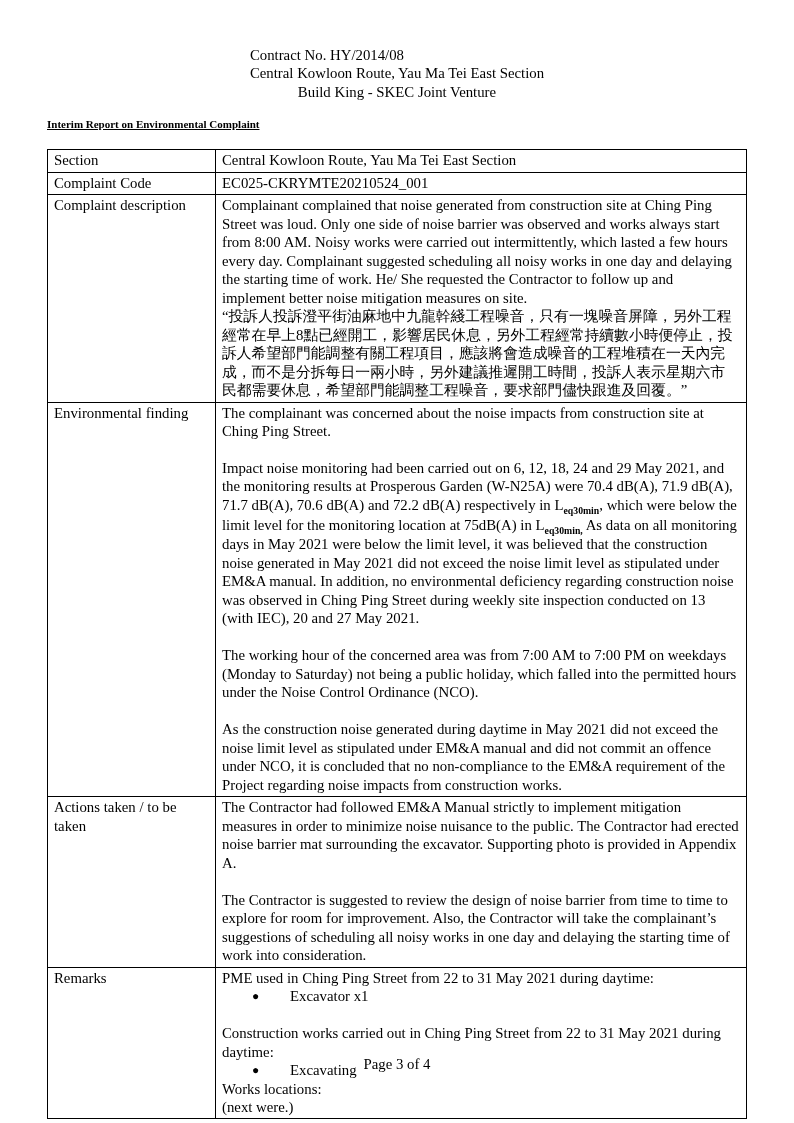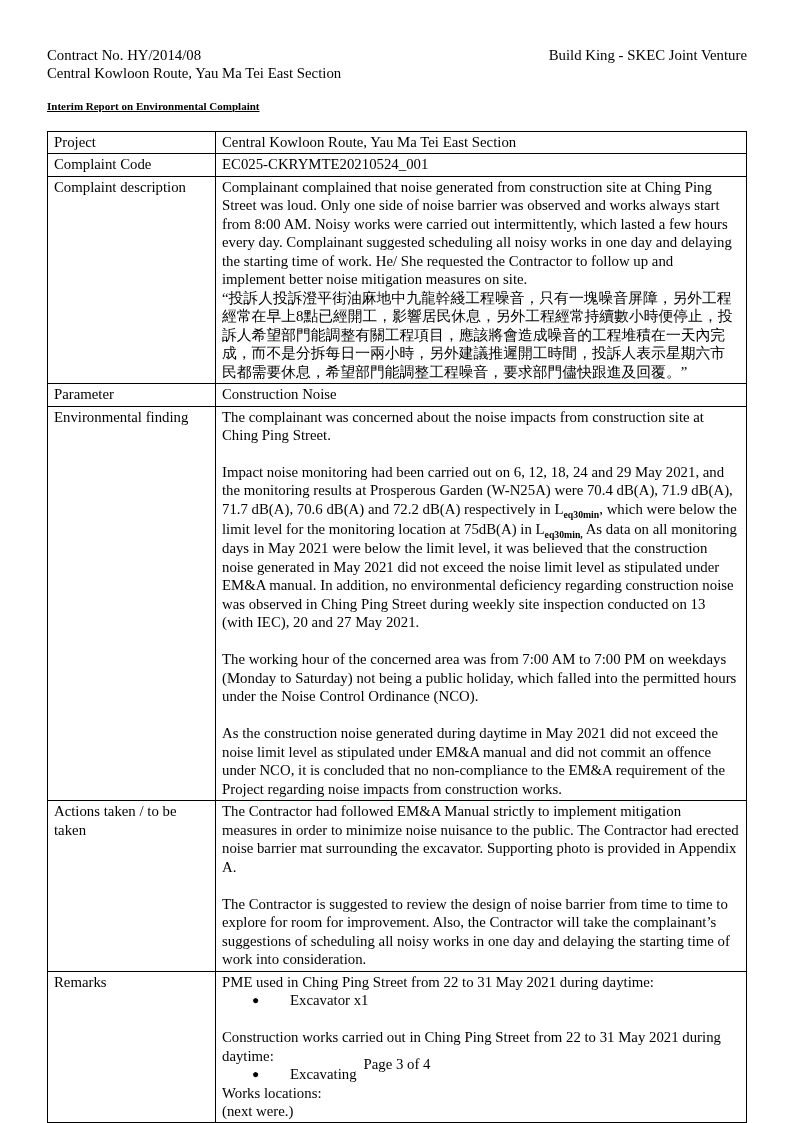--- a/index.html
+++ b/index.html
@@ -11,21 +11,21 @@
     background: #ffffff;
     position: relative;
     font-family: "Liberation Serif", "DejaVu Serif", serif;
     color: #000000;
     font-size: 14.8px;
     line-height: 1.25;
     box-sizing: border-box;
   }
   .content { padding: 46px 47px 0 47px; }
 
-  .doc-header { display: flex; justify-content: space-between; align-items: flex-start; }
+  .doc-header { display: flex; justify-content: space-between; align-items: center; flex-direction: column; }
   .doc-header .left div { white-space: nowrap; }
   .doc-header .right { white-space: nowrap; }
 
   .report-title {
     margin-top: 17px;
     font-weight: bold;
     text-decoration: underline;
     font-size: 11px;
   }
 
@@ -74,42 +74,36 @@
 
     <div class="report-title">Interim Report on Environmental Complaint</div>
 
     <table class="complaint-table">
       <colgroup>
           <col class="col-label">
           <col class="col-value">
         </colgroup>
       <tbody>
         <tr>
-          <td class="label-cell">Project</td>
+          <td class="label-cell">Section</td>
           <td class="value-cell">
               <p class="cell-para"><span>Central Kowloon Route, Yau Ma Tei East Section</span></p>
             </td>
         </tr>
         <tr>
           <td class="label-cell">Complaint Code</td>
           <td class="value-cell">
               <p class="cell-para"><span>EC025-CKRYMTE20210524_001</span></p>
             </td>
         </tr>
         <tr>
           <td class="label-cell">Complaint description</td>
           <td class="value-cell">
               <p class="cell-para"><span>Complainant complained that noise generated from construction site at Ching Ping Street was loud. Only one side of noise barrier was observed and works always start from 8:00 AM. Noisy works were carried out intermittently, which lasted a few hours every day. Complainant suggested scheduling all noisy works in one day and delaying the starting time of work. He/ She requested the Contractor to follow up and implement better noise mitigation measures on site.</span></p>
               <p class="cell-para"><span>“投訴人投訴澄平街油麻地中九龍幹綫工程噪音，只有一塊噪音屏障，另外工程經常在早上8點已經開工，影響居民休息，另外工程經常持續數小時便停止，投訴人希望部門能調整有關工程項目，應該將會造成噪音的工程堆積在一天內完成，而不是分拆每日一兩小時，另外建議推遲開工時間，投訴人表示星期六市民都需要休息，希望部門能調整工程噪音，要求部門儘快跟進及回覆。”</span></p>
-            </td>
-        </tr>
-        <tr>
-          <td class="label-cell">Parameter</td>
-          <td class="value-cell">
-              <p class="cell-para"><span>Construction Noise</span></p>
             </td>
         </tr>
         <tr>
           <td class="label-cell">Environmental finding</td>
           <td class="value-cell">
               <p class="cell-para"><span>The complainant was concerned about the noise impacts from construction site at Ching Ping Street.</span></p>
               <div class="para-spacer"></div>
               <p class="cell-para"><span>Impact noise monitoring had been carried out on 6, 12, 18, 24 and 29 May 2021, and the monitoring results at Prosperous Garden (W-N25A) were 70.4 dB(A), 71.9 dB(A), 71.7 dB(A), 70.6 dB(A) and 72.2 dB(A) respectively in L</span><sub>eq30min</sub><span>, which were below the limit level for the monitoring location at 75dB(A) in L</span><sub>eq30min,</sub><span> As data on all monitoring days in May 2021 were below the limit level, it was believed that the construction noise generated in May 2021 did not exceed the noise limit level as stipulated under EM&amp;A manual. In addition, no environmental deficiency regarding construction noise was observed in Ching Ping Street during weekly site inspection conducted on 13 (with IEC), 20 and 27 May 2021.</span></p>
               <div class="para-spacer"></div>
               <p class="cell-para"><span>The working hour of the concerned area was from 7:00 AM to 7:00 PM on weekdays (Monday to Saturday) not being a public holiday, which falled into the permitted hours under the Noise Control Ordinance (NCO).</span></p>

